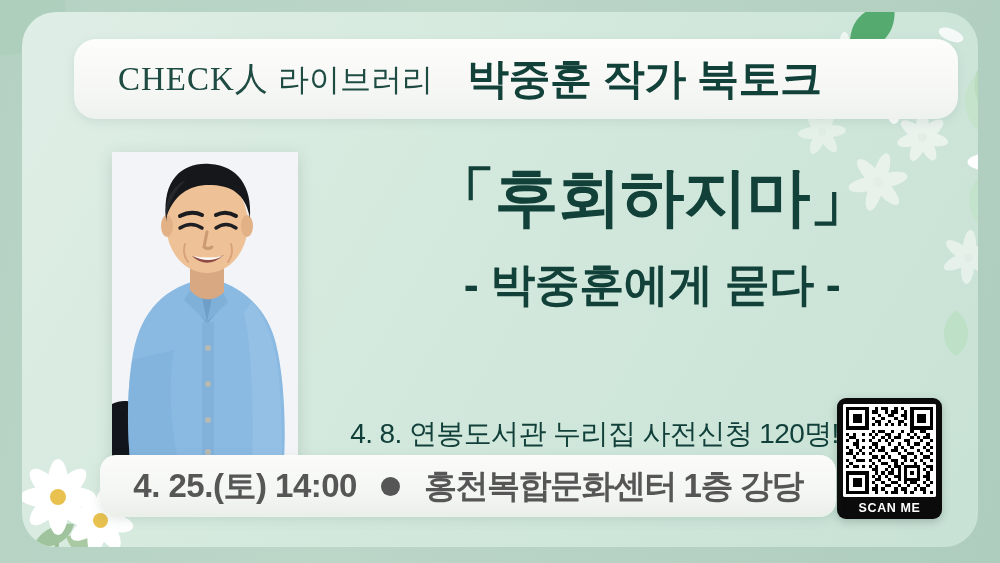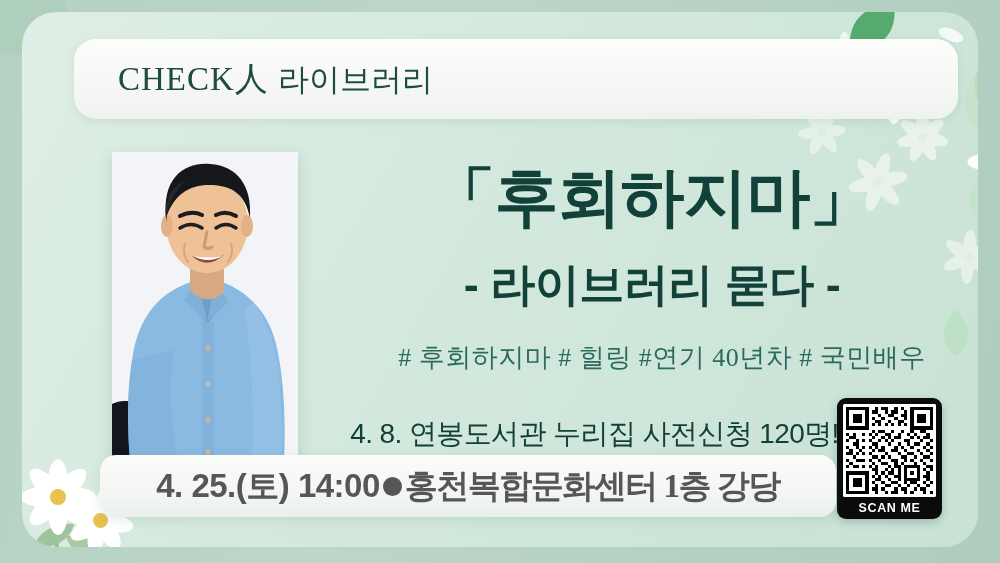--- a/index.html
+++ b/index.html
@@ -150,27 +150,27 @@
 
   
   .bottom-bar {
     position:absolute;
     left:78px; bottom:30px;
     width:736px; height:62px;
     border-radius:16px;
     background:linear-gradient(180deg,#fbfcfa 0%,#f4f6f3 60%,#eaefea 100%);
     box-shadow:0 3px 11px rgba(90,120,105,.15);
     display:flex; align-items:center; justify-content:center;
-    gap:3px;
+    gap:24px;
   }
   .bottom-date, .bottom-place {
     color:#565656; font-size:33px; font-weight:bold;
     letter-spacing:-0.5px; white-space:nowrap;
   }
-  .bottom-place { letter-spacing:-1.5px;font-family:Liberation Serif, serif; }
+  .bottom-place { letter-spacing:-1.5px; }
   .dot-sep {
     width:19px; height:19px; border-radius:50%;
     background:#565656; flex:none;
   }
 </style>
 </head>
 <body>
 
 <div id="poster">
 
@@ -293,20 +293,21 @@
       <i style="transform:rotate(282deg)"></i>
         <i style="transform:rotate(327deg)"></i>
       <b></b>
     </div>
 
     <div class="header-pill">
       <div class="brand">
         <span>CHECK人</span>
         <span class="ko">라이브러리</span>
       </div>
+      <div class="header-title">박중훈 작가 북토크</div>
     </div>
 
     <div class="portrait">
       <svg viewBox="0 0 186 308" width="186" height="308">
         <rect width="186" height="308" fill="#f3f4f7"></rect>
 
         <path d="M0 252 C16 244 36 252 46 278 L40 308 L0 308 Z" fill="#12161c"></path>
 
         <path d="M86 128 C48 138 26 164 20 208 C14 248 16 284 18 308 L172 308 C174 272 172 224 164 192 C156 158 132 136 104 128 Z" fill="#8ab9e2"></path>
         <path d="M20 208 C14 248 16 284 18 308 L66 308 C58 268 56 232 62 198 Z" fill="#7eb0da" opacity=".55"></path>
@@ -342,22 +343,21 @@
 
         <path d="M80 104 Q95 118 112 103 Q96 110 80 104 Z" fill="#8e4a44"></path>
         <path d="M81 104 Q96 112 111 104 Q96 107 81 104 Z" fill="#fdfdfb"></path>
 
         <path d="M73 92 Q70 102 76 110" stroke="#d9a379" stroke-width="2" fill="none" stroke-linecap="round"></path>
         <path d="M119 92 Q122 102 116 110" stroke="#d9a379" stroke-width="2" fill="none" stroke-linecap="round"></path>
       </svg>
     </div>
 
     <div class="main-title">「후회하지마」</div>
-    <div class="sub-title">- 라이브러리 묻다 -</div>
-    <div class="hashtags"># 후회하지마  # 힐링 #연기 40년차 # 국민배우</div>
+    <div class="sub-title">- 박중훈에게 묻다 -</div>
     <div class="preorder">4. 8. 연봉도서관 누리집 사전신청 120명!</div>
 
     <div class="qr-block">
       <svg class="qr-img" viewBox="0 0 29 29" shape-rendering="crispEdges">
         <rect width="29" height="29" fill="#ffffff"></rect>
         <g fill="#000000">
 
           <rect x="1" y="1" width="7" height="1"></rect>
             <rect x="1" y="7" width="7" height="1"></rect>
           <rect x="1" y="1" width="1" height="7"></rect>

